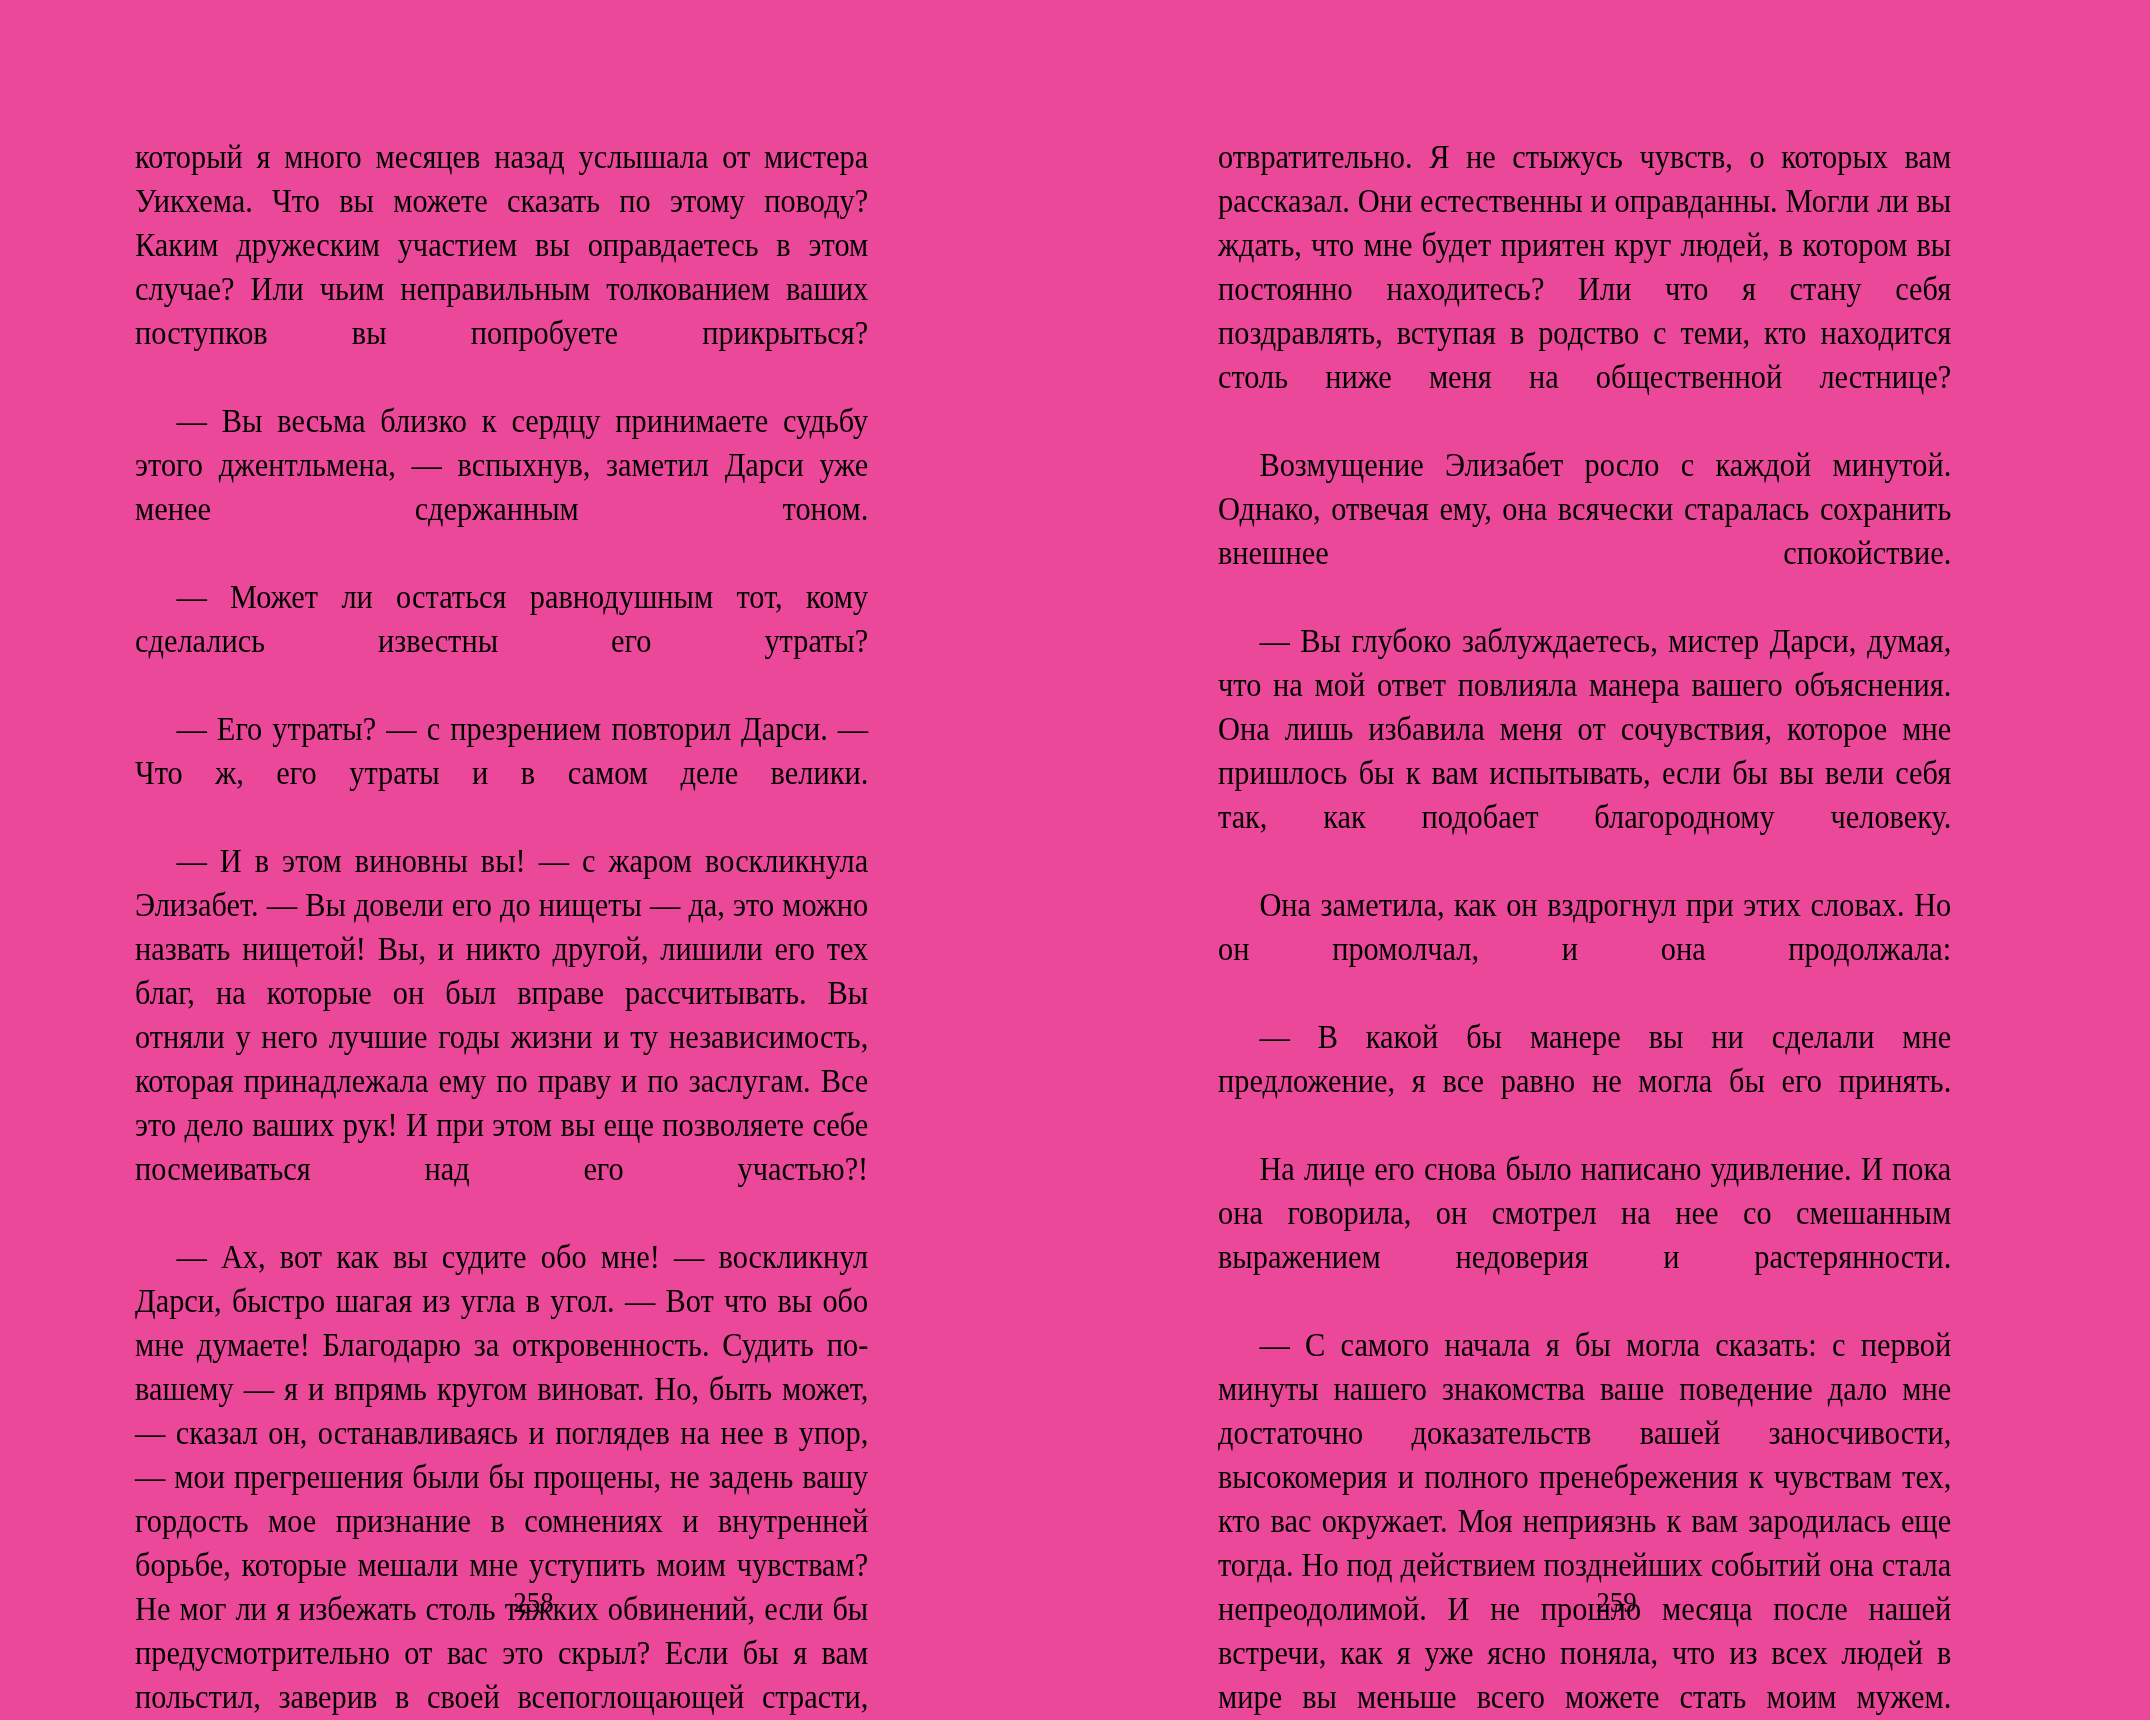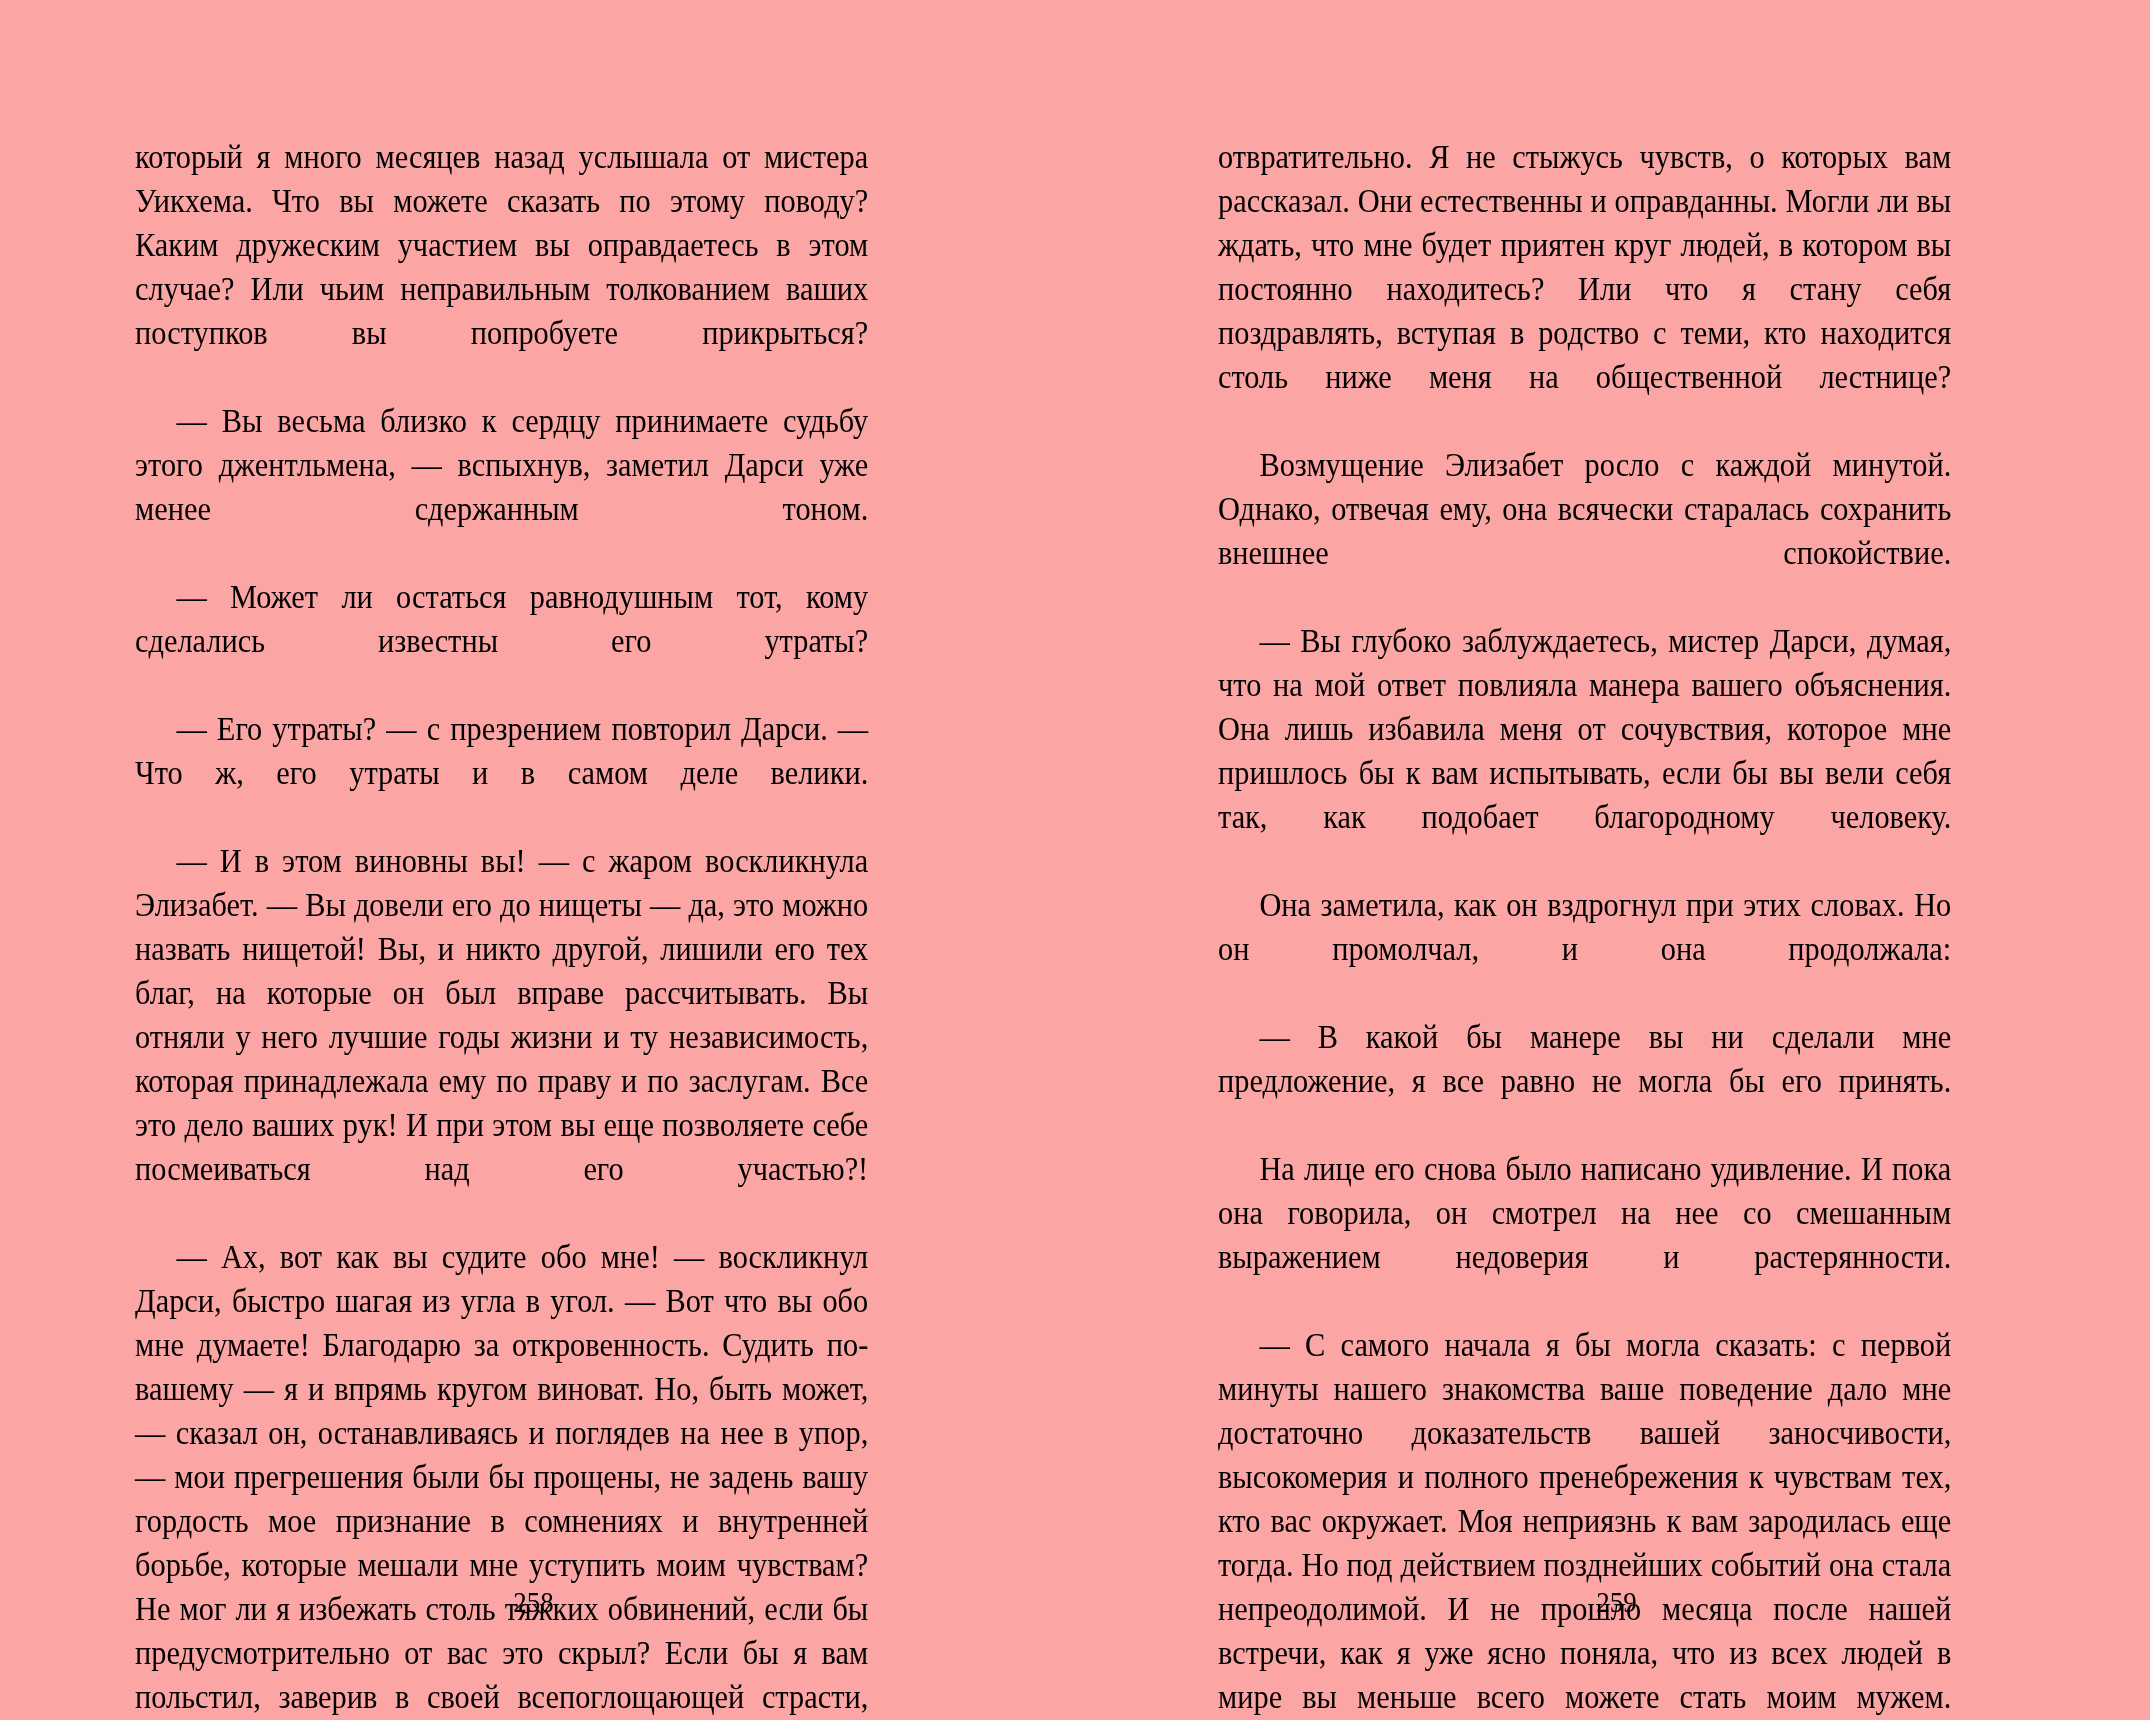--- a/index.html
+++ b/index.html
@@ -5,21 +5,21 @@
   html, body {
     margin: 0;
     padding: 0;
     background: #ffffff;
   }
 
   .spread {
     position: relative;
     width: 2151px;
     height: 1720px;
-    background: #fca5a5;
+    background: #ec4899;
     overflow: hidden;
     font-family: "Liberation Serif", "DejaVu Serif", serif;
   }
 
   
   .page {
     position: absolute;
     top: 0;
     height: 1720px;
   }

